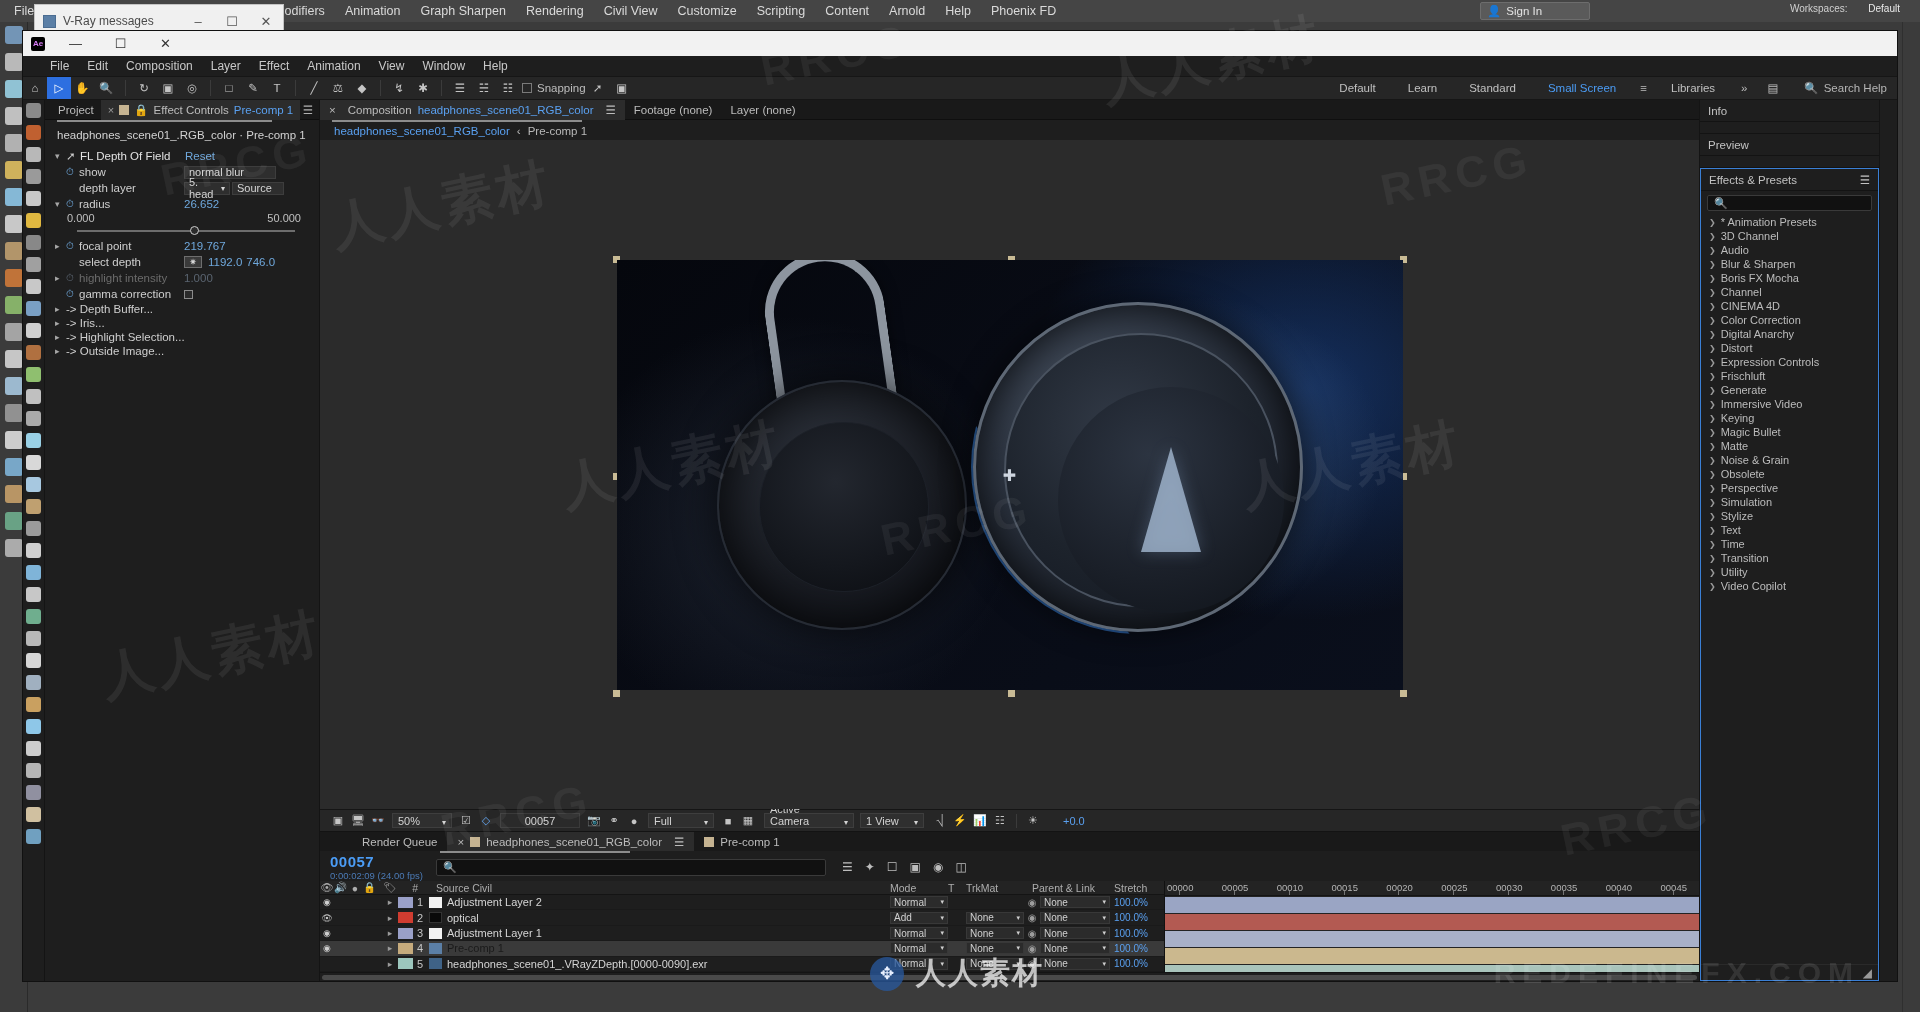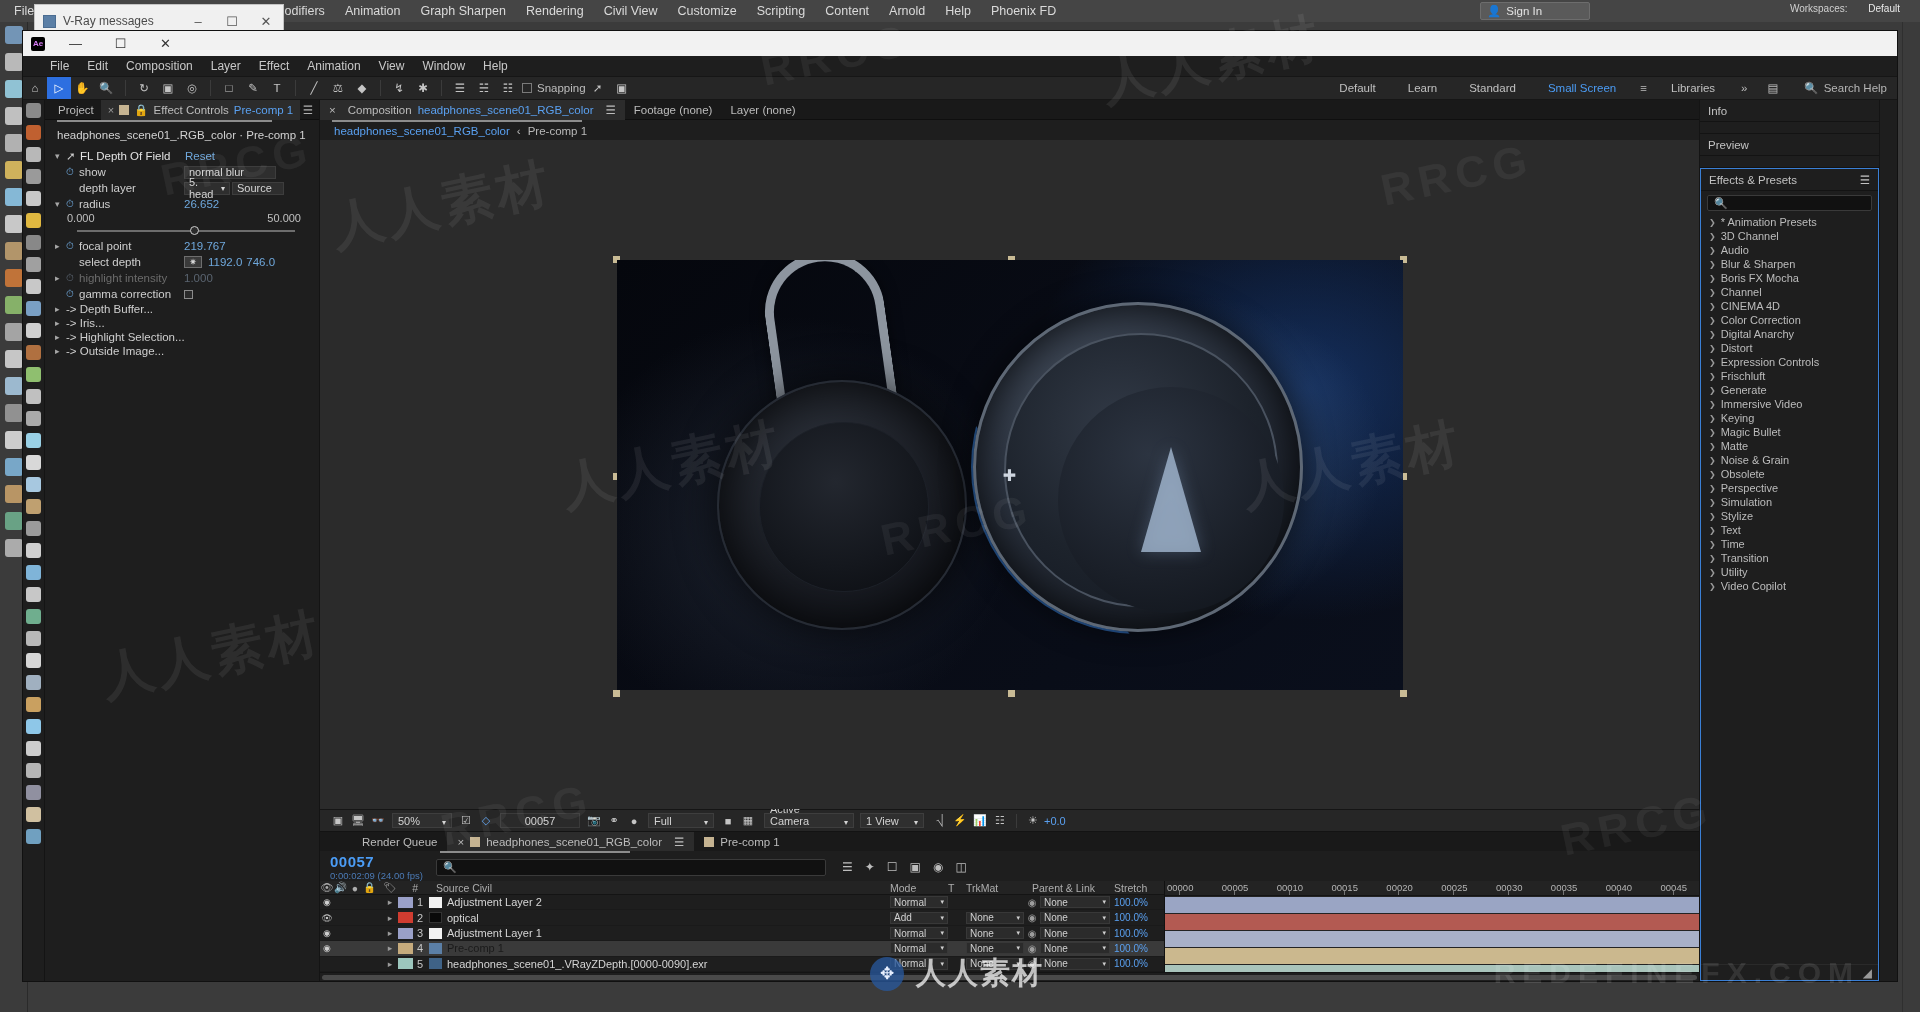--- a/index.html
+++ b/index.html
@@ -731,21 +731,21 @@
         <div class="vsel" style="width:64px;margin-left:6px">
           <span>1 View</span>
           <span style="font-size:8px">▾</span>
         </div>
         <div class="vt" style="margin-left:6px">⎷</div>
         <div class="vt">⚡</div>
         <div class="vt">📊</div>
         <div class="vt">☷</div>
         <div class="vsep"></div>
         <div class="vt">☀</div>
-        <div class="blueval" style="margin-left:1px">+0.0</div>
+        <div class="blueval" style="margin-left:20px">+0.0</div>
       </div>
 
       <div id="timeline">
         <div id="tl-tabs">
           <div class="tab" style="padding-left:42px">
             <span>Render Queue</span>
           </div>
           <div class="tab sel">
             <span class="x">×</span>
             <span class="swatch" style="width:10px;height:10px;background:#c5b391"></span>

